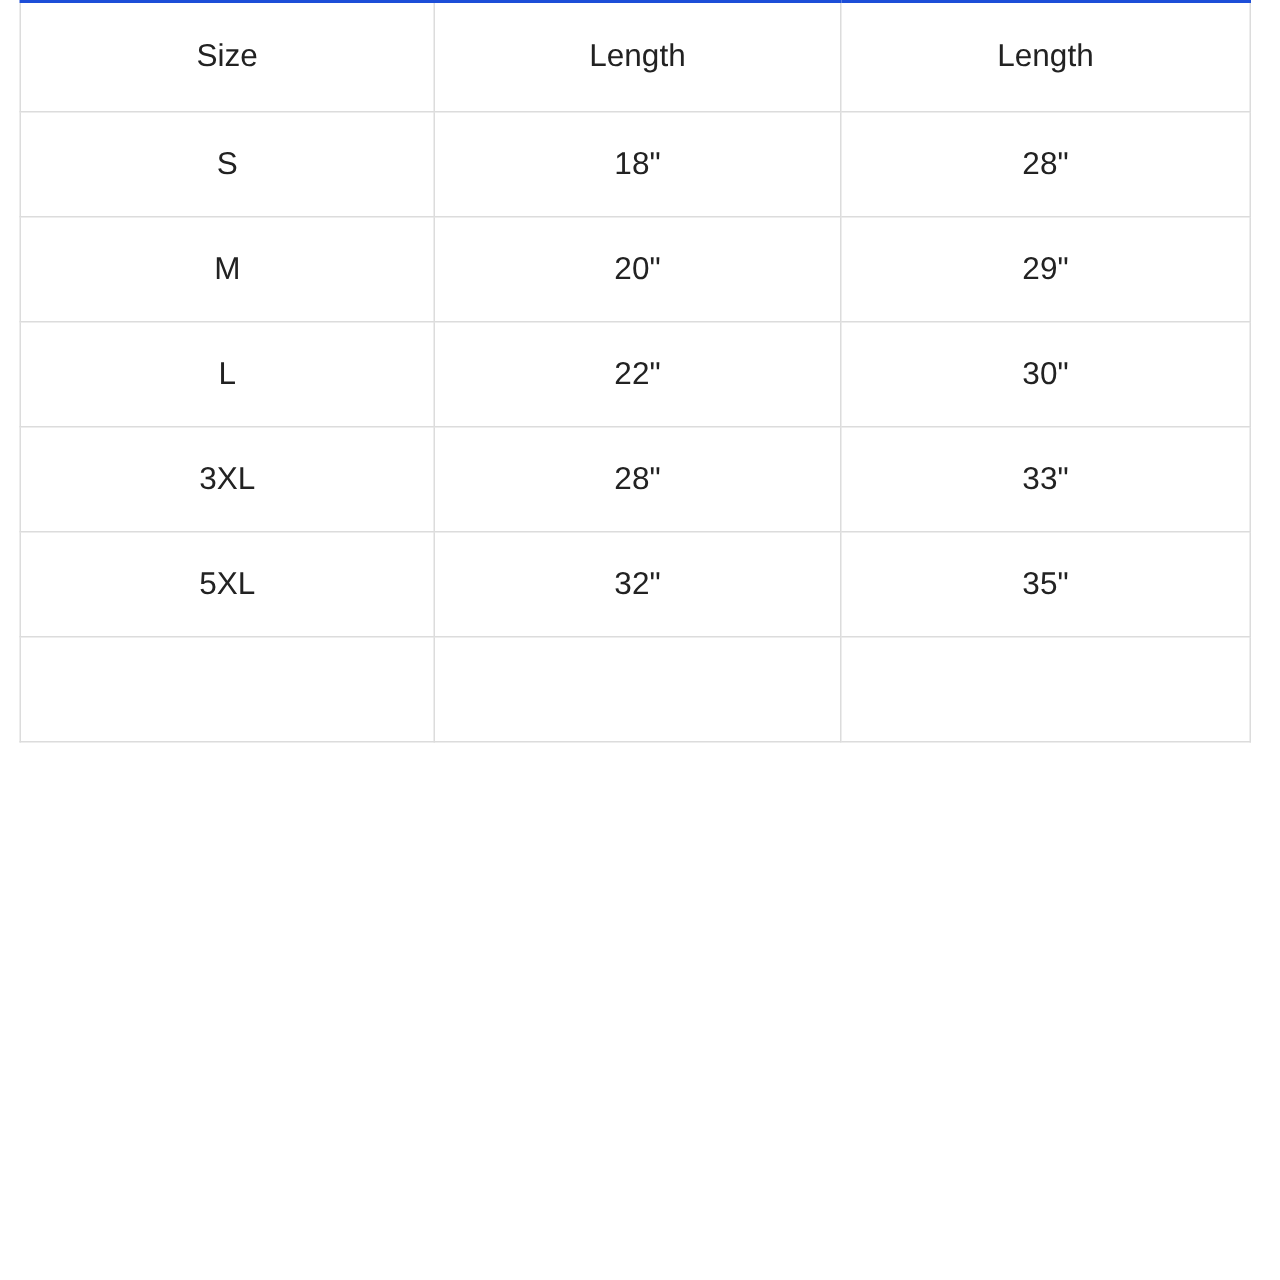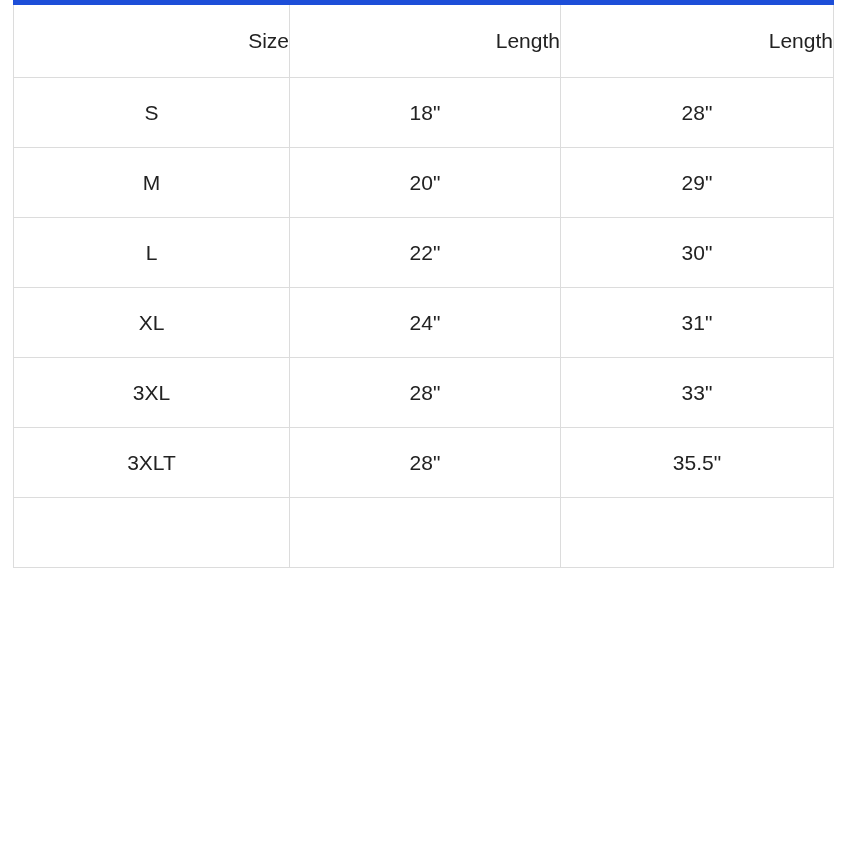--- a/index.html
+++ b/index.html
@@ -42,22 +42,21 @@
     height: 69px;
     line-height: 69px;
     white-space: nowrap;
   }
   table.size-chart thead th {
     height: 72px;
     line-height: 72px;
     font-weight: 400;
   }
   table.size-chart tr:first-child th {
-    border-top: 5px solid #1d4ed8;
-    text-align: right;
+    border-top: 2px solid #1d4ed8;
   }
   .partial-row td {
     height: 20px;
     line-height: 20px;
     border-bottom: none;
   }
 </style>
 </head>
 <body>
 
@@ -85,33 +84,28 @@
         <td>M</td>
         <td>20"</td>
         <td>29"</td>
       </tr>
       <tr>
         <td>L</td>
         <td>22"</td>
         <td>30"</td>
       </tr>
       <tr>
-        <td>XL</td>
-        <td>24"</td>
-        <td>31"</td>
-      </tr>
-      <tr>
         <td>3XL</td>
         <td>28"</td>
         <td>33"</td>
       </tr>
       <tr>
-        <td>3XLT</td>
-        <td>28"</td>
-        <td>35.5"</td>
+        <td>5XL</td>
+        <td>32"</td>
+        <td>35"</td>
       </tr>
       <tr class="partial-row">
         <td></td>
         <td></td>
         <td></td>
       </tr>
     </tbody>
   </table>
 </div>
 

